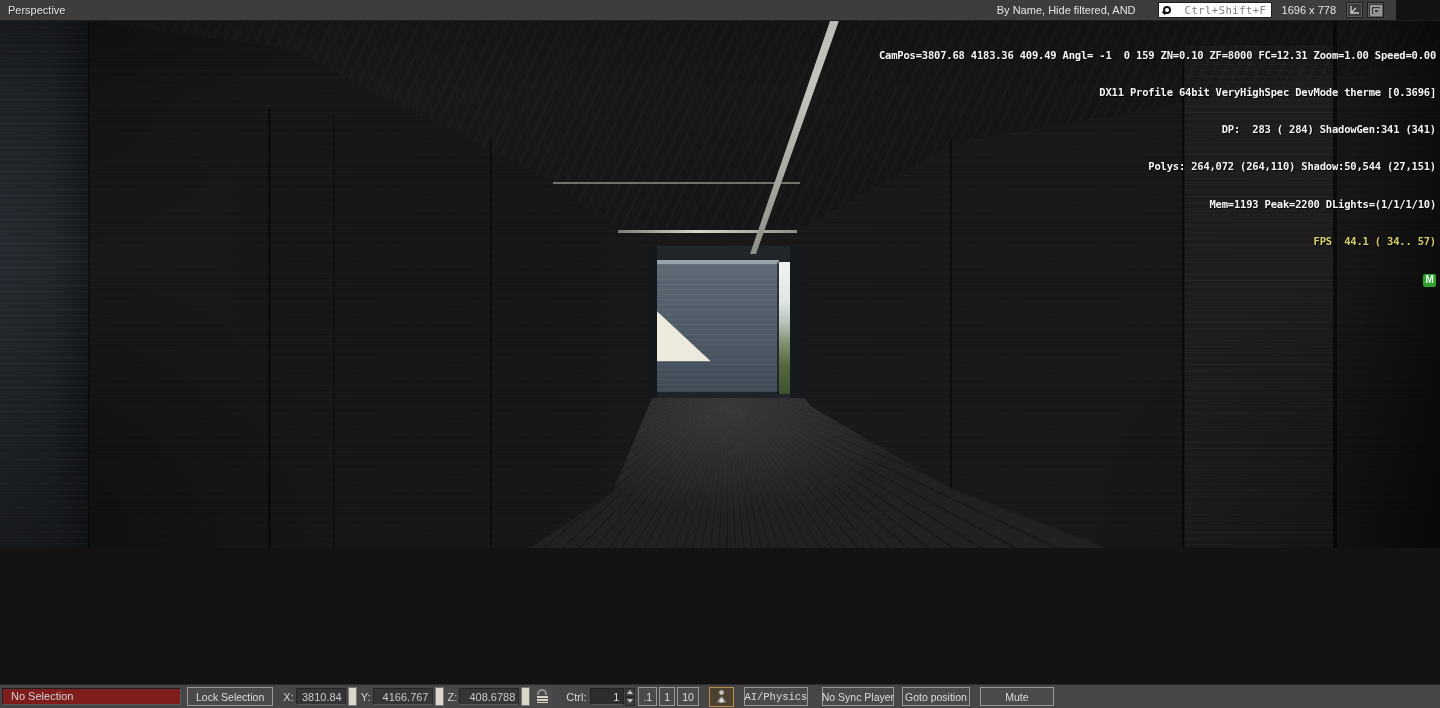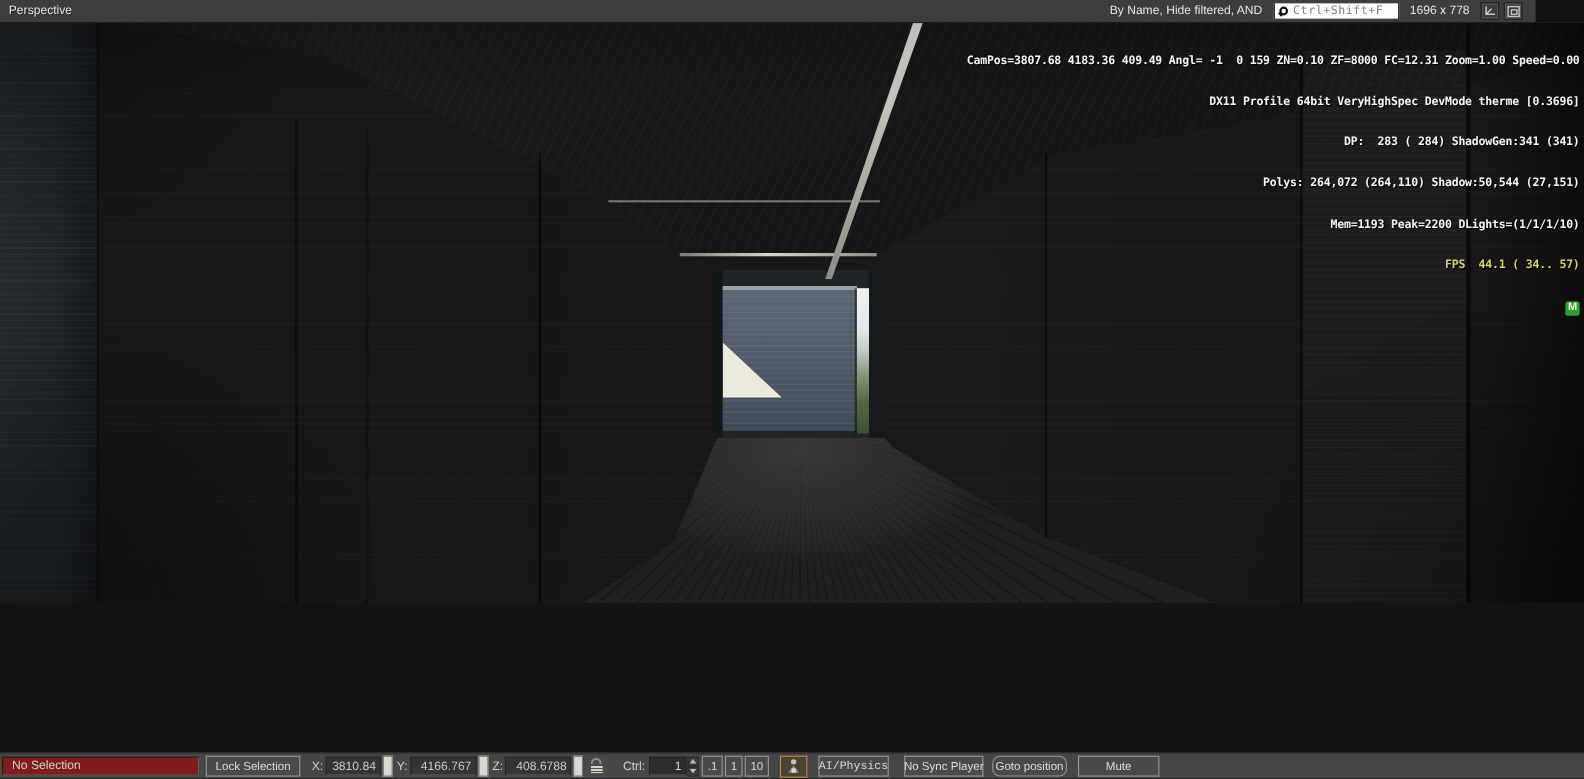--- a/index.html
+++ b/index.html
@@ -8,21 +8,21 @@
          font-family:"Liberation Sans", sans-serif; background:#141213; }
 
   
   .topbar { position:absolute; top:0; left:0; width:1396px; height:20px;
             background:#3d3d3d; display:flex; align-items:center;
             font-size:11px; color:#e4e4e4; z-index:50; }
   .vplabel { padding-left:8px; text-shadow:1px 1px 0 rgba(0,0,0,.4); }
   .topbar-right { margin-left:auto; display:flex; align-items:center; gap:10px; padding-right:12px; }
   .filters { color:#e4e4e4; }
   .searchbox { width:114px; height:16px; background:#fdfdfd; border:1px solid #1c1c1c;
-               display:flex; align-items:center; gap:5px; padding:0 4px; }
+               display:flex; align-items:center; gap:14px; padding:0 4px;margin-left:12px; }
   .mag { position:relative; width:8px; height:8px; border:2px solid #121212; border-radius:50%; flex:0 0 auto; }
   .mag::after { content:""; position:absolute; width:4px; height:2px; background:#121212;
                 left:-3px; bottom:-2px; transform:rotate(45deg); }
   .search-input { flex:1; min-width:0; border:none; outline:none; background:transparent;
                   font:10.5px "DejaVu Sans Mono", monospace; color:#555; letter-spacing:.5px; }
   .search-input::placeholder { color:#7e7e7e; }
   .res { color:#e4e4e4; }
   .vpbtn { width:17px; height:16px; background:#3a3a3a; border:1px solid #1e1e1e;
            box-shadow:inset 0 0 0 1px #5e5e5e; display:flex; align-items:center;
            justify-content:center; padding:0; cursor:default; }
@@ -138,21 +138,21 @@
   .tri-up { width:0; height:0; border-left:3px solid transparent; border-right:3px solid transparent;
             border-bottom:4px solid #c0c0c0; }
   .tri-dn { width:0; height:0; border-left:3px solid transparent; border-right:3px solid transparent;
             border-top:4px solid #c0c0c0; }
   .preset { padding:0 4px; margin-right:2px; min-width:16px; }
   .physbtn { width:25px; height:20px; background:#4d4231; border:1px solid #c08a4a;
              display:flex; align-items:center; justify-content:center; margin-left:8px; padding:0; cursor:default; }
   .wide { margin-left:10px;font-family:Liberation Mono, monospace; }
   .btn-ai   { width:64px; }
   .btn-sync { width:72px; margin-left:14px; }
-  .btn-goto { width:68px; margin-left:8px;border-radius:7px; }
+  .btn-goto { width:68px; margin-left:8px; }
   .btn-mute { width:74px; margin-left:10px; }
 </style>
 </head>
 <body>
 
 <div class="app">
 
   <div class="topbar">
     <span class="vplabel">Perspective</span>
     <div class="topbar-right">

